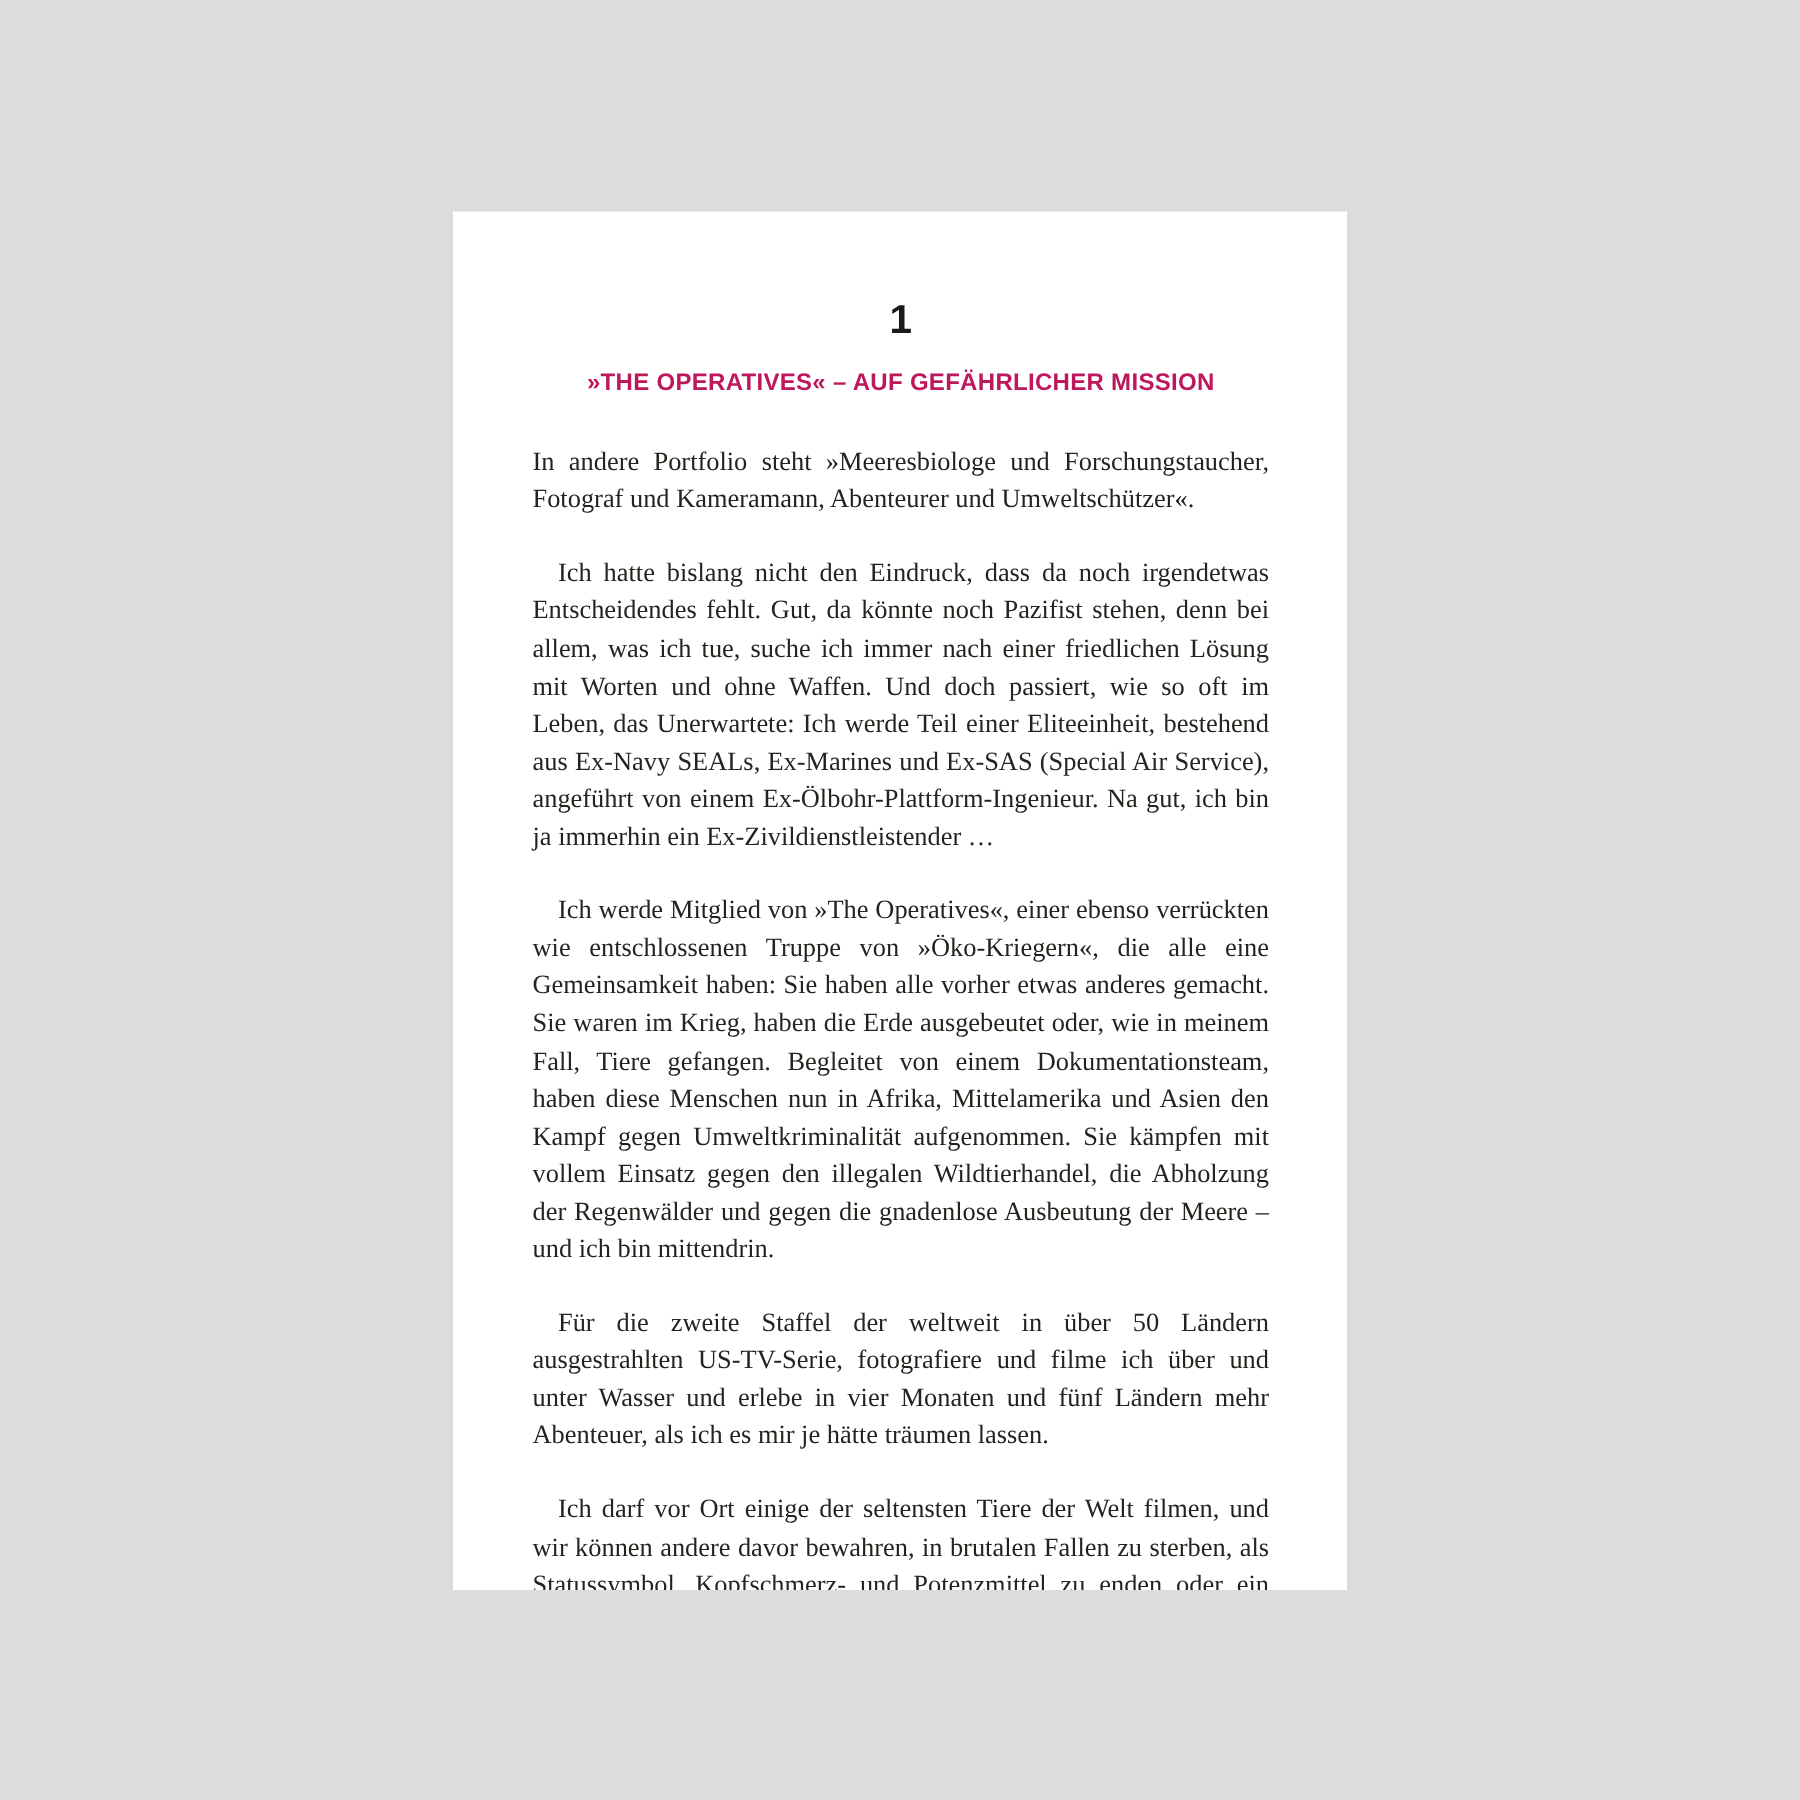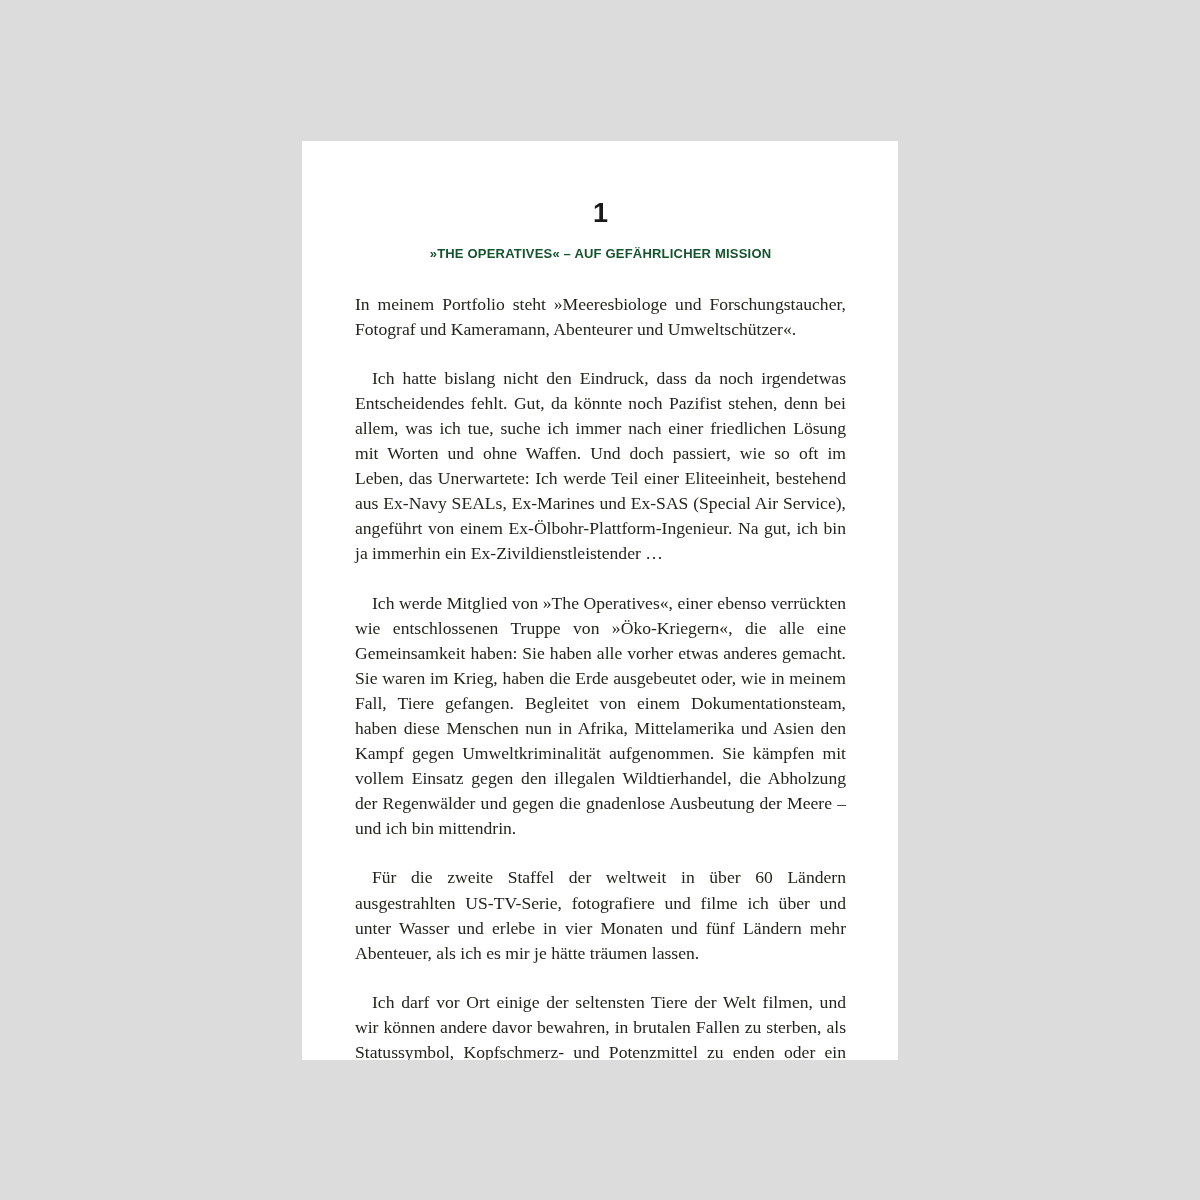--- a/index.html
+++ b/index.html
@@ -45,22 +45,22 @@
     color: #1a1a1a;
     text-align: center;
     margin-top: 59px;
     line-height: 1;
     letter-spacing: 0px;
   }
 
   .chapter-title {
     font-family: "Liberation Sans", sans-serif;
     font-weight: bold;
-    font-size: 13px;
-    color: #14532d;
+    font-size: 16px;
+    color: #be185d;
     text-align: center;
     margin-top: 19px;
     line-height: 1.2;
     letter-spacing: 0.2px;
     white-space: nowrap;
   }
 
   .body-block {
     margin-top: 30px;
   }
@@ -89,27 +89,27 @@
 
   <div class="book-page">
     <div class="page-inner">
 
       <div class="chapter-number">1</div>
 
       <div class="chapter-title">»THE OPERATIVES« – AUF GEFÄHRLICHER MISSION</div>
 
       <div class="body-block">
 
-        <p class="body-text">In meinem Portfolio steht »Meeresbiologe und Forschungstaucher, Fotograf und Kameramann, Abenteurer und Umweltschützer«.</p>
+        <p class="body-text">In andere Portfolio steht »Meeresbiologe und Forschungstaucher, Fotograf und Kameramann, Abenteurer und Umweltschützer«.</p>
 
         <p class="body-text indented">Ich hatte bislang nicht den Eindruck, dass da noch irgendetwas Entscheidendes fehlt. Gut, da könnte noch Pazifist stehen, denn bei allem, was ich tue, suche ich immer nach einer friedlichen Lösung mit Worten und ohne Waffen. Und doch passiert, wie so oft im Leben, das Unerwartete: Ich werde Teil einer Eliteeinheit, bestehend aus Ex-Navy SEALs, Ex-Marines und Ex-SAS (Special Air Service), angeführt von einem Ex-Ölbohr-Plattform-Ingenieur. Na gut, ich bin ja immerhin ein Ex-Zivildienstleistender …</p>
 
         <p class="body-text indented">Ich werde Mitglied von »The Operatives«, einer ebenso verrückten wie entschlossenen Truppe von »Öko-Kriegern«, die alle eine Gemeinsamkeit haben: Sie haben alle vorher etwas anderes gemacht. Sie waren im Krieg, haben die Erde ausgebeutet oder, wie in meinem Fall, Tiere gefangen. Begleitet von einem Dokumentationsteam, haben diese Menschen nun in Afrika, Mittelamerika und Asien den Kampf gegen Umweltkriminalität aufgenommen. Sie kämpfen mit vollem Einsatz gegen den illegalen Wildtierhandel, die Abholzung der Regenwälder und gegen die gnadenlose Ausbeutung der Meere – und ich bin mittendrin.</p>
 
-        <p class="body-text indented">Für die zweite Staffel der weltweit in über 60 Ländern ausgestrahlten US-TV-Serie, fotografiere und filme ich über und unter Wasser und erlebe in vier Monaten und fünf Ländern mehr Abenteuer, als ich es mir je hätte träumen lassen.</p>
+        <p class="body-text indented">Für die zweite Staffel der weltweit in über 50 Ländern ausgestrahlten US-TV-Serie, fotografiere und filme ich über und unter Wasser und erlebe in vier Monaten und fünf Ländern mehr Abenteuer, als ich es mir je hätte träumen lassen.</p>
 
         <p class="body-text indented">Ich darf vor Ort einige der seltensten Tiere der Welt filmen, und wir können andere davor bewahren, in brutalen Fallen zu sterben, als Statussymbol, Kopfschmerz- und Potenzmittel zu enden oder ein trauriges Leben in Gefangenschaft zu fristen. Ein gigantischer Erfolg, der allerdings unfassbar viel Kraft, Blut, Schweiß, Geld und Tränen kostet. Aber der Reihe nach …</p>
 
       </div>
 
     </div>
   </div>
 
 </div>
 

